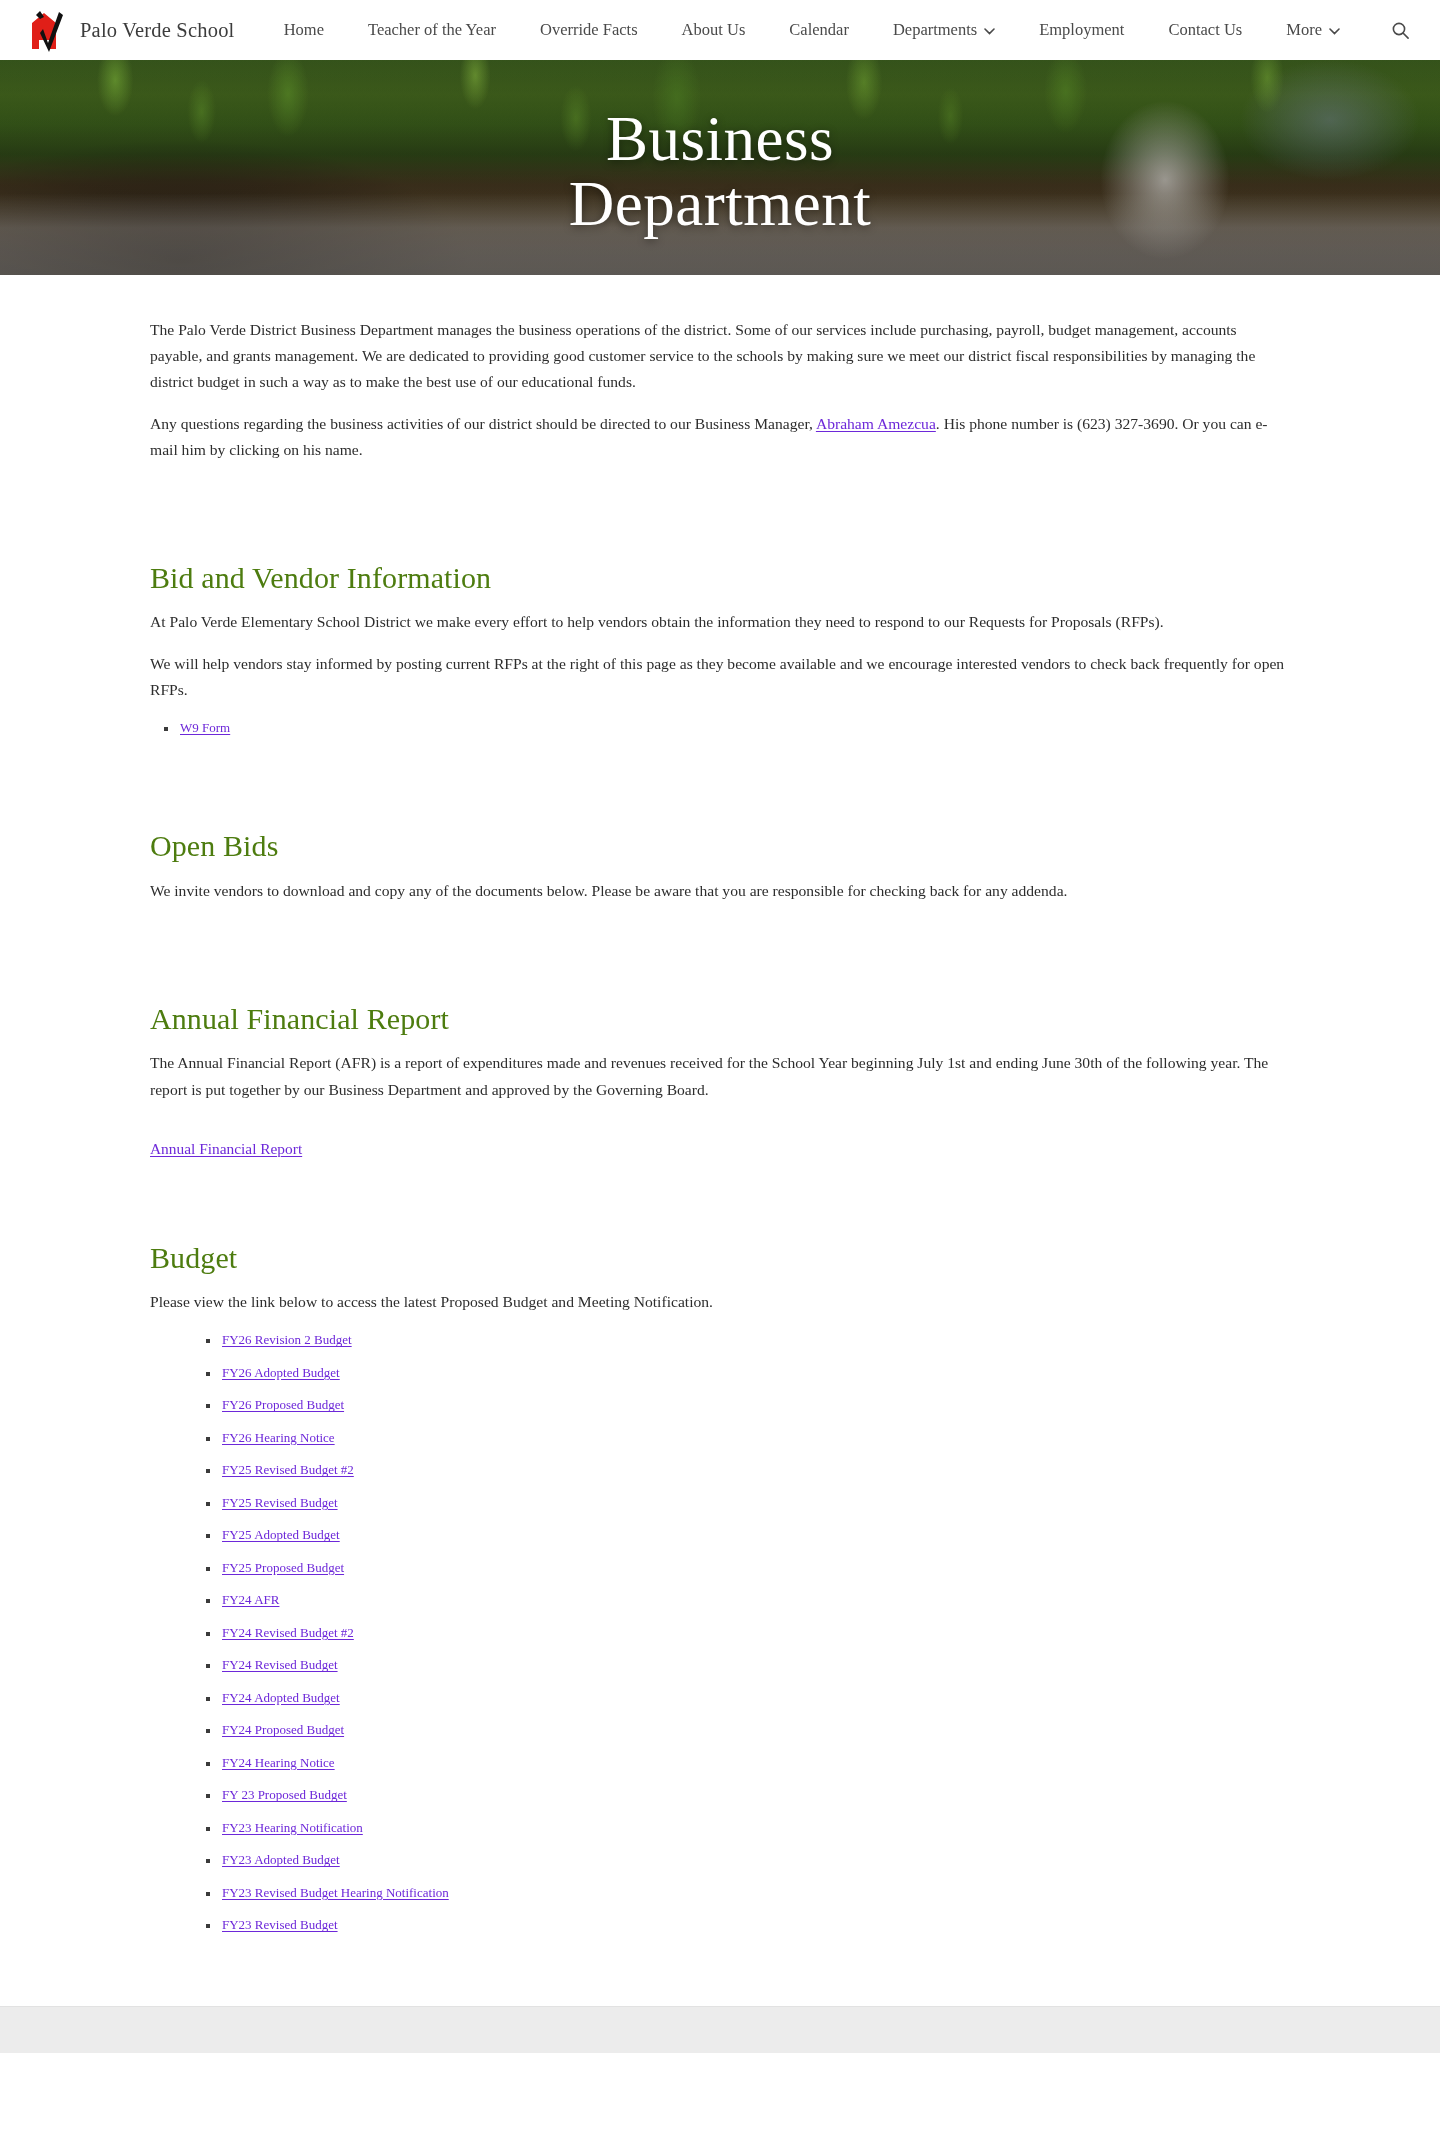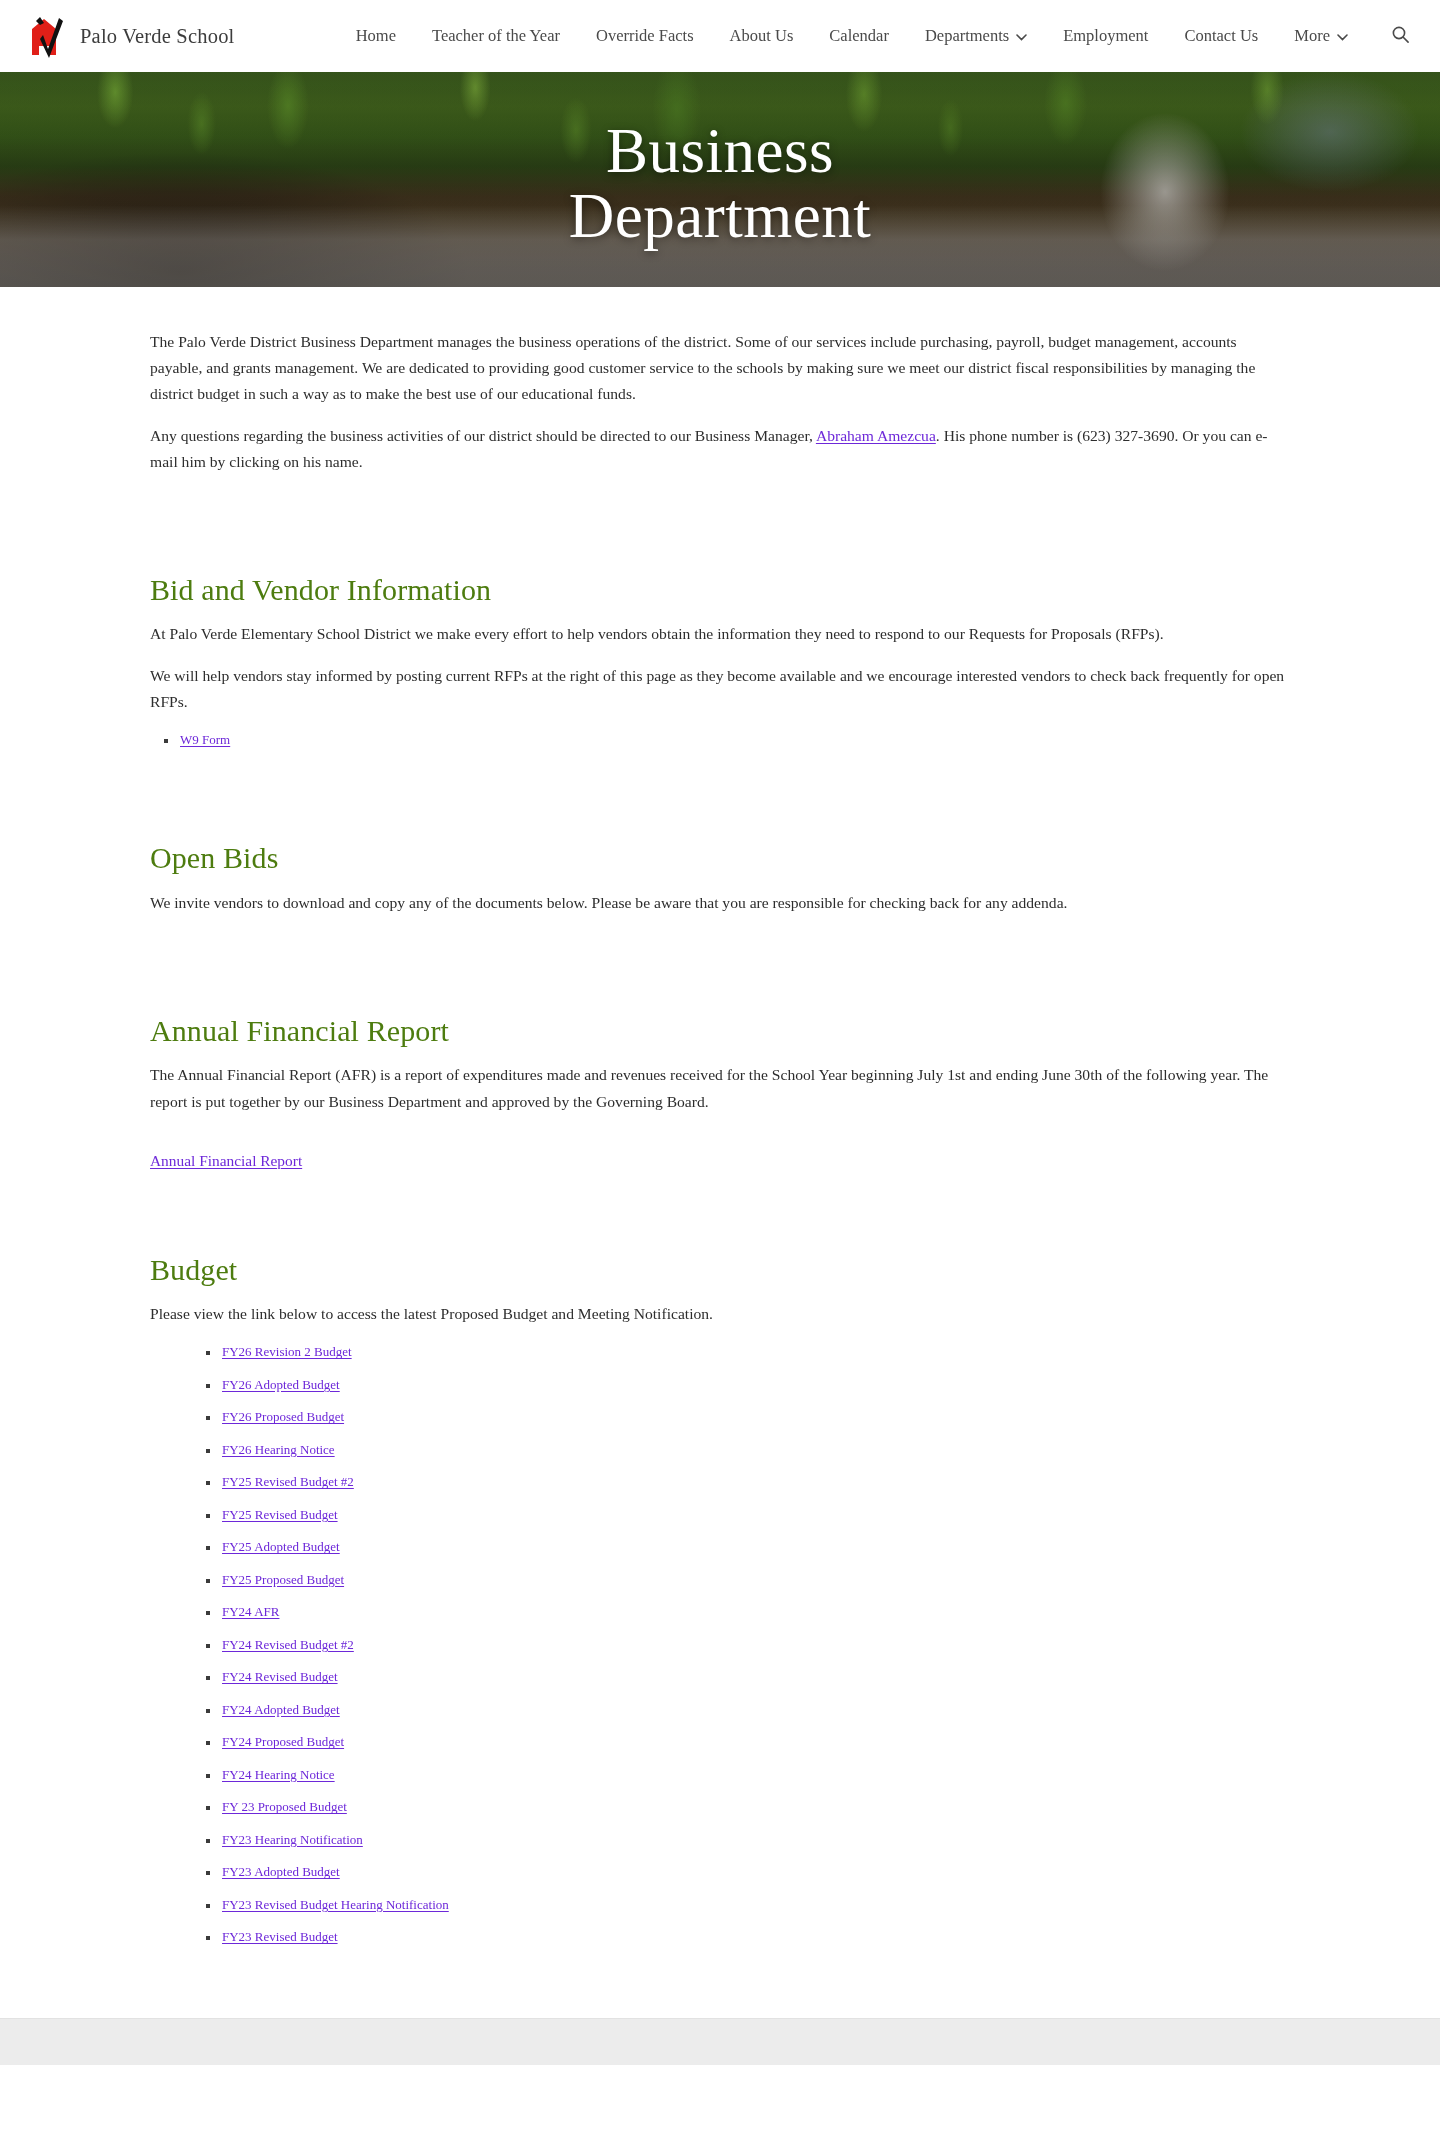--- a/index.html
+++ b/index.html
@@ -6,21 +6,21 @@
 
   body {
     width: 1440px;
     font-family: "Liberation Serif", "DejaVu Serif", serif;
     background: #ffffff;
     color: #2b2b2b;
   }
 
   
   .site-header {
-    height: 72px;
+    height: 60px;
     background: #ffffff;
     display: flex;
     align-items: center;
     padding: 0 22px 0 26px;
     position: relative;
     z-index: 5;
   }
   .brand {
     display: flex;
     align-items: center;
@@ -30,22 +30,23 @@
   .brand-logo { width: 40px; height: 44px; display: block; margin-top: 2px; }
   .brand-name {
     font-size: 20.5px;
     color: #3c3c3c;
     letter-spacing: .2px;
     white-space: nowrap;
   }
   .main-nav {
     flex: 1 1 auto;
     display: flex;
+    align-items: center;
     justify-content: flex-end;
-    gap: 8px;
+    gap: 16px;
   }
   .nav-item {
     font-size: 16.5px;
     color: #4a4a4a;
     white-space: nowrap;
     padding: 6px 14px;
     display: flex;
     align-items: center;
     gap: 7px;
     cursor: pointer;

